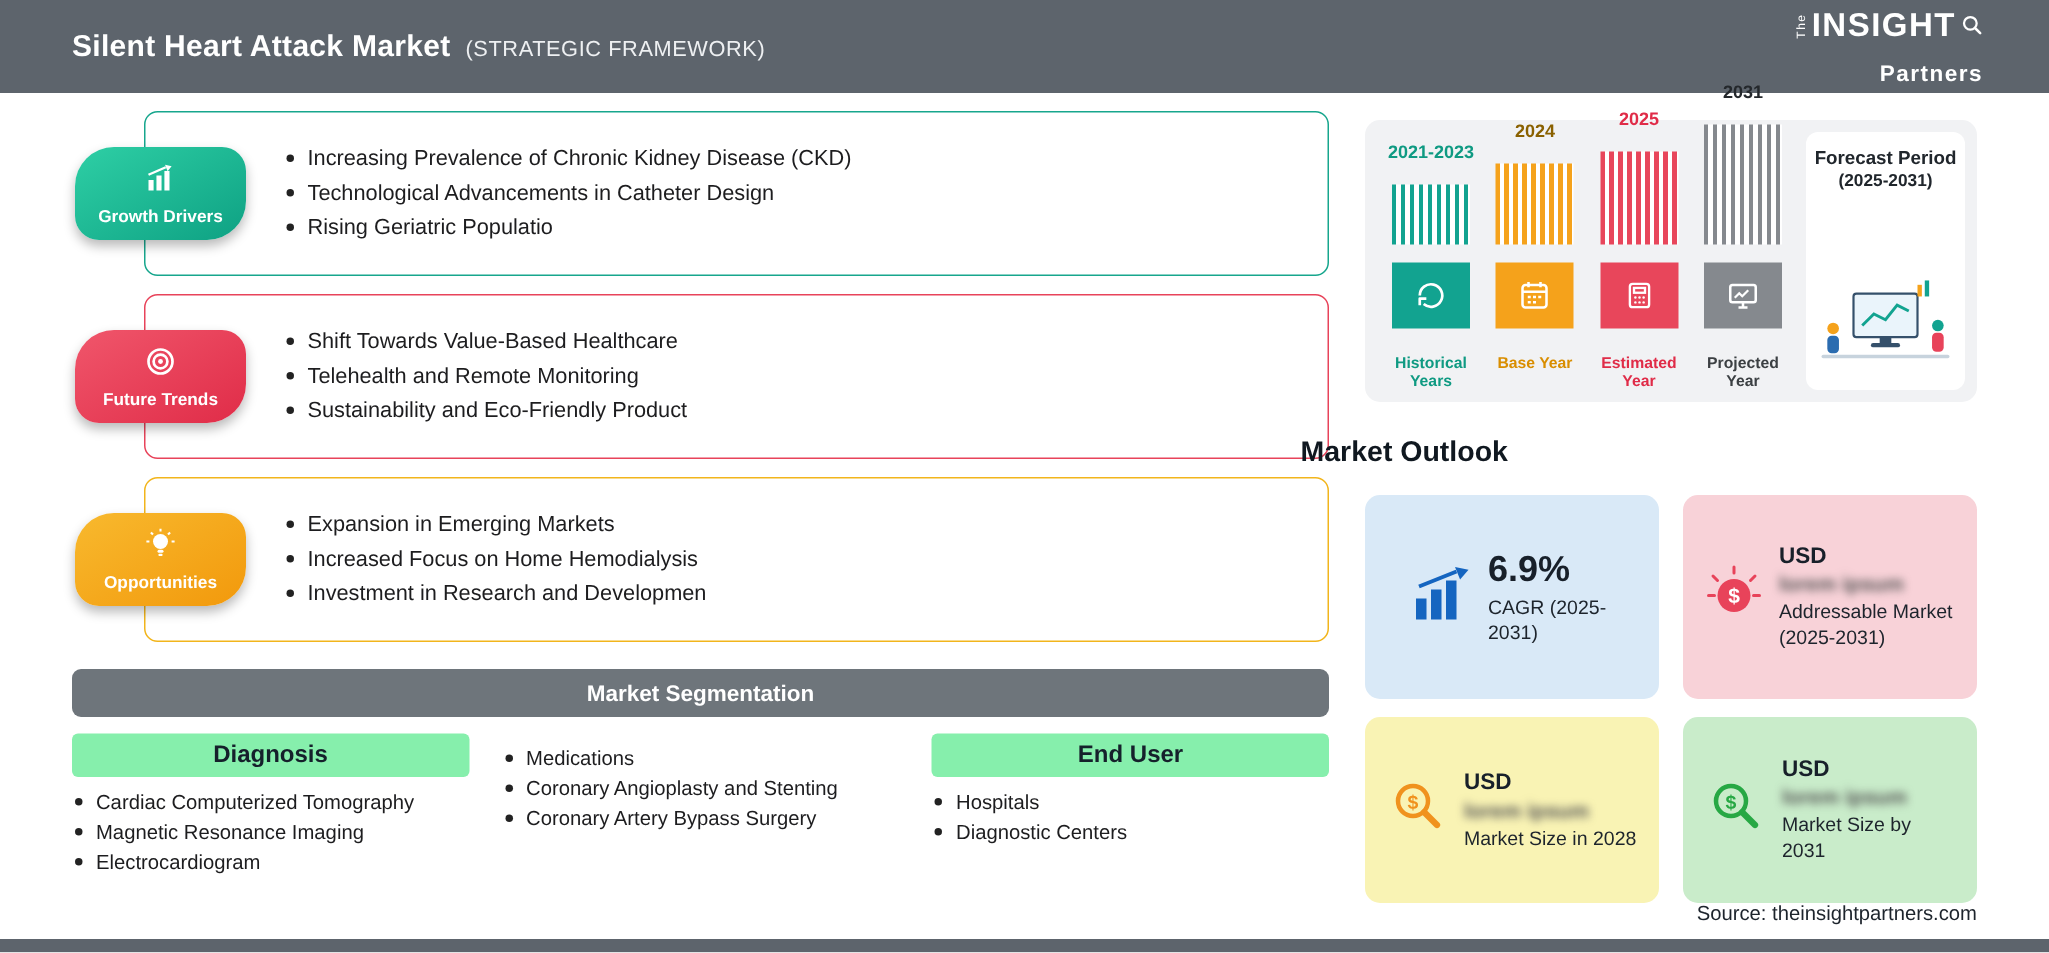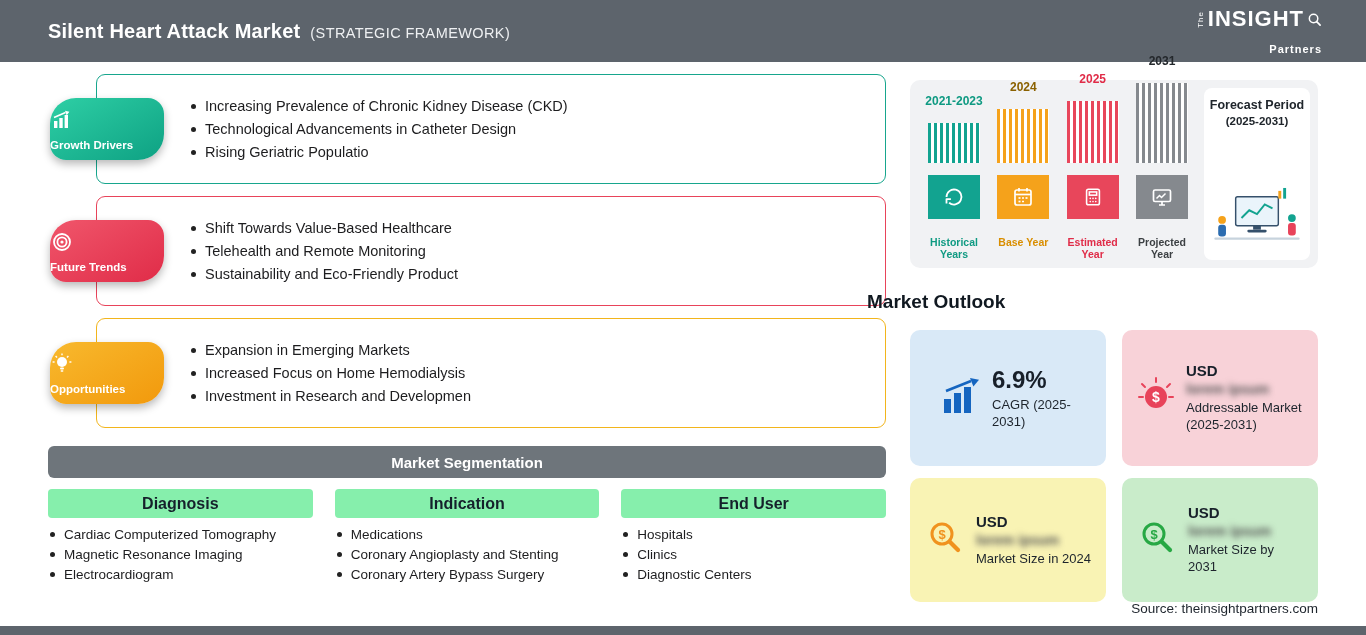--- a/index.html
+++ b/index.html
@@ -9,38 +9,38 @@
   
   .header { position:absolute; top:0; left:0; right:0; height:62px; background:#5d646c;
             display:flex; align-items:center; justify-content:space-between; padding:0 44px 0 48px; }
   .title-wrap { display:flex; align-items:baseline; gap:10px; }
   .title { color:#ffffff; font-size:20px; font-weight:700; letter-spacing:.2px; }
   .subtitle { color:#eef0f2; font-size:14.5px; font-weight:400; letter-spacing:.4px; }
   .logo { color:#fff; text-align:right; line-height:1; }
   .logo-top { display:flex; align-items:flex-end; gap:3px; }
   .logo-the { font-size:8px; writing-mode:vertical-rl; transform:rotate(180deg); letter-spacing:1px; margin-bottom:2px; }
   .logo-insight { font-size:22px; font-weight:800; letter-spacing:1px; }
-  .logo-partners { font-size:11px; font-weight:700; letter-spacing:1px; margin-top:14px; }
+  .logo-partners { font-size:15px; font-weight:700; letter-spacing:1px; margin-top:14px; }
 
   
   .sec { position:absolute; left:48px; width:838px; }
   .sec-0 { top:74px;  height:110px; }
   .sec-1 { top:196px; height:110px; }
   .sec-2 { top:318px; height:110px; }
   .sec-box { position:absolute; left:48px; top:0; right:0; bottom:0; border-radius:9px; background:#fff;
              display:flex; align-items:center; }
   .sec-0 .sec-box { border:1.6px solid #17a68d; }
   .sec-1 .sec-box { border:1.6px solid #e8435a; }
   .sec-2 .sec-box { border:1.6px solid #f2b51c; }
   .sec-box ul { list-style:none; padding-left:94px; }
   .sec-box li { font-size:14.5px; color:#1d1d1f; margin:7px 0; }
   .sec-box li::before, .seg-col li::before { content:""; display:inline-block; width:5px; height:5px;
              background:#222; border-radius:50%; margin-right:9px; vertical-align:2px; }
   .pill { position:absolute; left:2px; top:50%; transform:translateY(-50%); width:114px; height:62px;
-          border-radius:26px 16px 26px 16px; display:flex; flex-direction:column; align-items:flex-start;
+          border-radius:26px 16px 26px 16px; display:flex; flex-direction:column; align-items:center;
           justify-content:center; gap:3px; box-shadow:0 4px 8px rgba(0,0,0,.28); z-index:2; }
   .sec-0 .pill { background:linear-gradient(150deg,#2ecfa5,#0ea183); }
   .sec-1 .pill { background:linear-gradient(150deg,#f0566b,#e02c48); }
   .sec-2 .pill { background:linear-gradient(150deg,#f8b92e,#f2990c); }
   .pill-label { color:#fff; font-size:11.5px; font-weight:700; }
 
   
   .seg-bar { position:absolute; left:48px; top:446px; width:838px; height:32px; background:#6e757b;
              border-radius:6px; color:#fff; font-weight:700; font-size:15px;
              display:flex; align-items:center; justify-content:center; }
@@ -179,32 +179,30 @@
   <div class="seg-cols">
     <div class="seg-col">
       <div class="seg-head">Diagnosis</div>
       <ul>
         <li>Cardiac Computerized Tomography</li>
         <li>Magnetic Resonance Imaging</li>
         <li>Electrocardiogram</li>
       </ul>
     </div>
     <div class="seg-col">
-      <div class="seg-head">Indication</div>
       <ul>
         <li>Medications</li>
         <li>Coronary Angioplasty and Stenting</li>
         <li>Coronary Artery Bypass Surgery</li>
       </ul>
     </div>
     <div class="seg-col">
       <div class="seg-head">End User</div>
       <ul>
         <li>Hospitals</li>
-        <li>Clinics</li>
         <li>Diagnostic Centers</li>
       </ul>
     </div>
   </div>
 
   <div class="timeline">
     <div class="bars">
       <div class="tl-col tl-0">
         <div class="tl-year">2021-2023</div>
         <div class="tl-stripe"></div>
@@ -321,21 +319,21 @@
     </div>
     <div class="card card-2">
       <span class="card-icon"><svg width="42" height="42" viewBox="0 0 42 42">
             <circle cx="18" cy="17" r="10" fill="none" stroke="#f0921e" stroke-width="3"></circle>
             <text x="18" y="22" font-size="13" fill="#f0921e" font-weight="bold" text-anchor="middle">$</text>
             <line x1="25.5" y1="24.5" x2="34" y2="33" stroke="#f0921e" stroke-width="4.2" stroke-linecap="round"></line>
           </svg></span>
       <div class="card-text">
         <div class="usd">USD</div>
         <div class="blurred">lorem ipsum</div>
-        <div class="lbl">Market Size in 2024</div>
+        <div class="lbl">Market Size in 2028</div>
       </div>
     </div>
     <div class="card card-3">
       <span class="card-icon"><svg width="42" height="42" viewBox="0 0 42 42">
             <circle cx="18" cy="17" r="10" fill="none" stroke="#27a844" stroke-width="3"></circle>
             <text x="18" y="22" font-size="13" fill="#27a844" font-weight="bold" text-anchor="middle">$</text>
             <line x1="25.5" y1="24.5" x2="34" y2="33" stroke="#27a844" stroke-width="4.2" stroke-linecap="round"></line>
           </svg></span>
       <div class="card-text">
         <div class="usd">USD</div>

